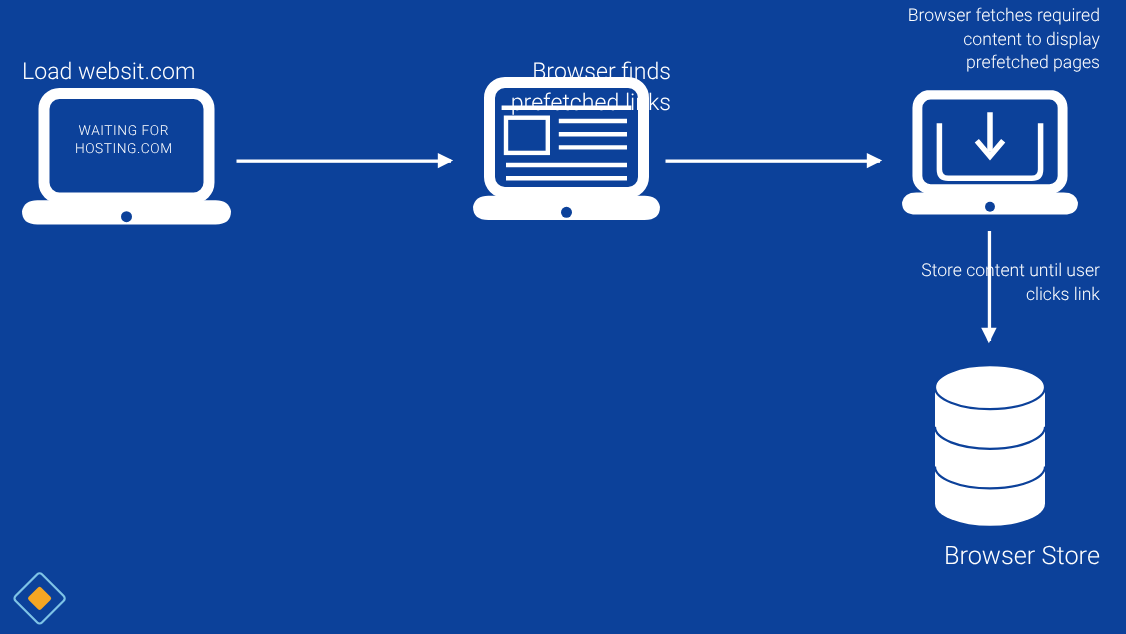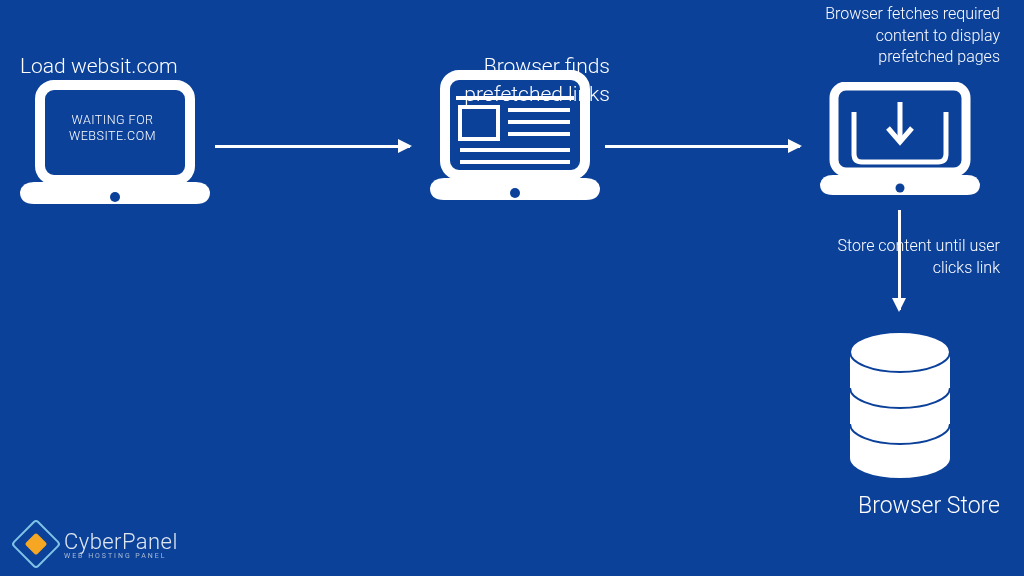--- a/index.html
+++ b/index.html
@@ -126,21 +126,21 @@
 <div class="label step4-label">Store content until user clicks link</div>
 <div class="label cache-label">Browser Store</div>
 
 <div class="laptop laptop1">
   <svg width="190" height="130" viewBox="0 0 190 130">
     <rect x="20" y="5" width="150" height="95" rx="14" fill="none" stroke="#fff" stroke-width="10"></rect>
     <path d="M0 112 q2 -10 14 -10 H176 q12 0 14 10 q0 12 -14 12 H14 q-14 0 -14 -12 Z" fill="#fff"></path>
     <circle cx="95" cy="117" r="5" fill="#0c419a"></circle>
   </svg>
 </div>
-<div class="laptop1-text">WAITING FOR WEBSITE.COM</div>
+<div class="laptop1-text">WAITING FOR HOSTING.COM</div>
 
 <div class="laptop laptop2">
   <svg width="170" height="140" viewBox="0 0 170 140">
     <rect x="15" y="5" width="140" height="100" rx="14" fill="none" stroke="#fff" stroke-width="10"></rect>
     <path d="M0 118 q2 -10 14 -10 H156 q12 0 14 10 q0 12 -14 12 H14 q-14 0 -14 -12 Z" fill="#fff"></path>
     <circle cx="85" cy="123" r="5" fill="#0c419a"></circle>
     <line x1="26" y1="28" x2="144" y2="28" stroke="#fff" stroke-width="4"></line>
     <rect x="30" y="37" width="38" height="32" fill="none" stroke="#fff" stroke-width="4"></rect>
     <line x1="78" y1="40" x2="140" y2="40" stroke="#fff" stroke-width="4"></line>
     <line x1="78" y1="52" x2="140" y2="52" stroke="#fff" stroke-width="4"></line>
@@ -169,17 +169,13 @@
   <svg width="104" height="150" viewBox="0 0 104 150">
     <path d="M2 22 v106 a50 20 0 0 0 100 0 V22" fill="#fff"></path>
     <ellipse cx="52" cy="22" rx="50" ry="20" fill="#fff" stroke="#0c419a" stroke-width="2"></ellipse>
     <path d="M2 58 a50 20 0 0 0 100 0" fill="none" stroke="#0c419a" stroke-width="2"></path>
     <path d="M2 94 a50 20 0 0 0 100 0" fill="none" stroke="#0c419a" stroke-width="2"></path>
   </svg>
 </div>
 
 <div class="logo">
   <div class="logo-mark"></div>
-  <div class="logo-txt">
-    <div class="brand">CyberPanel</div>
-    <div class="sub">WEB HOSTING PANEL</div>
-  </div>
 </div>
 
 </body></html>

